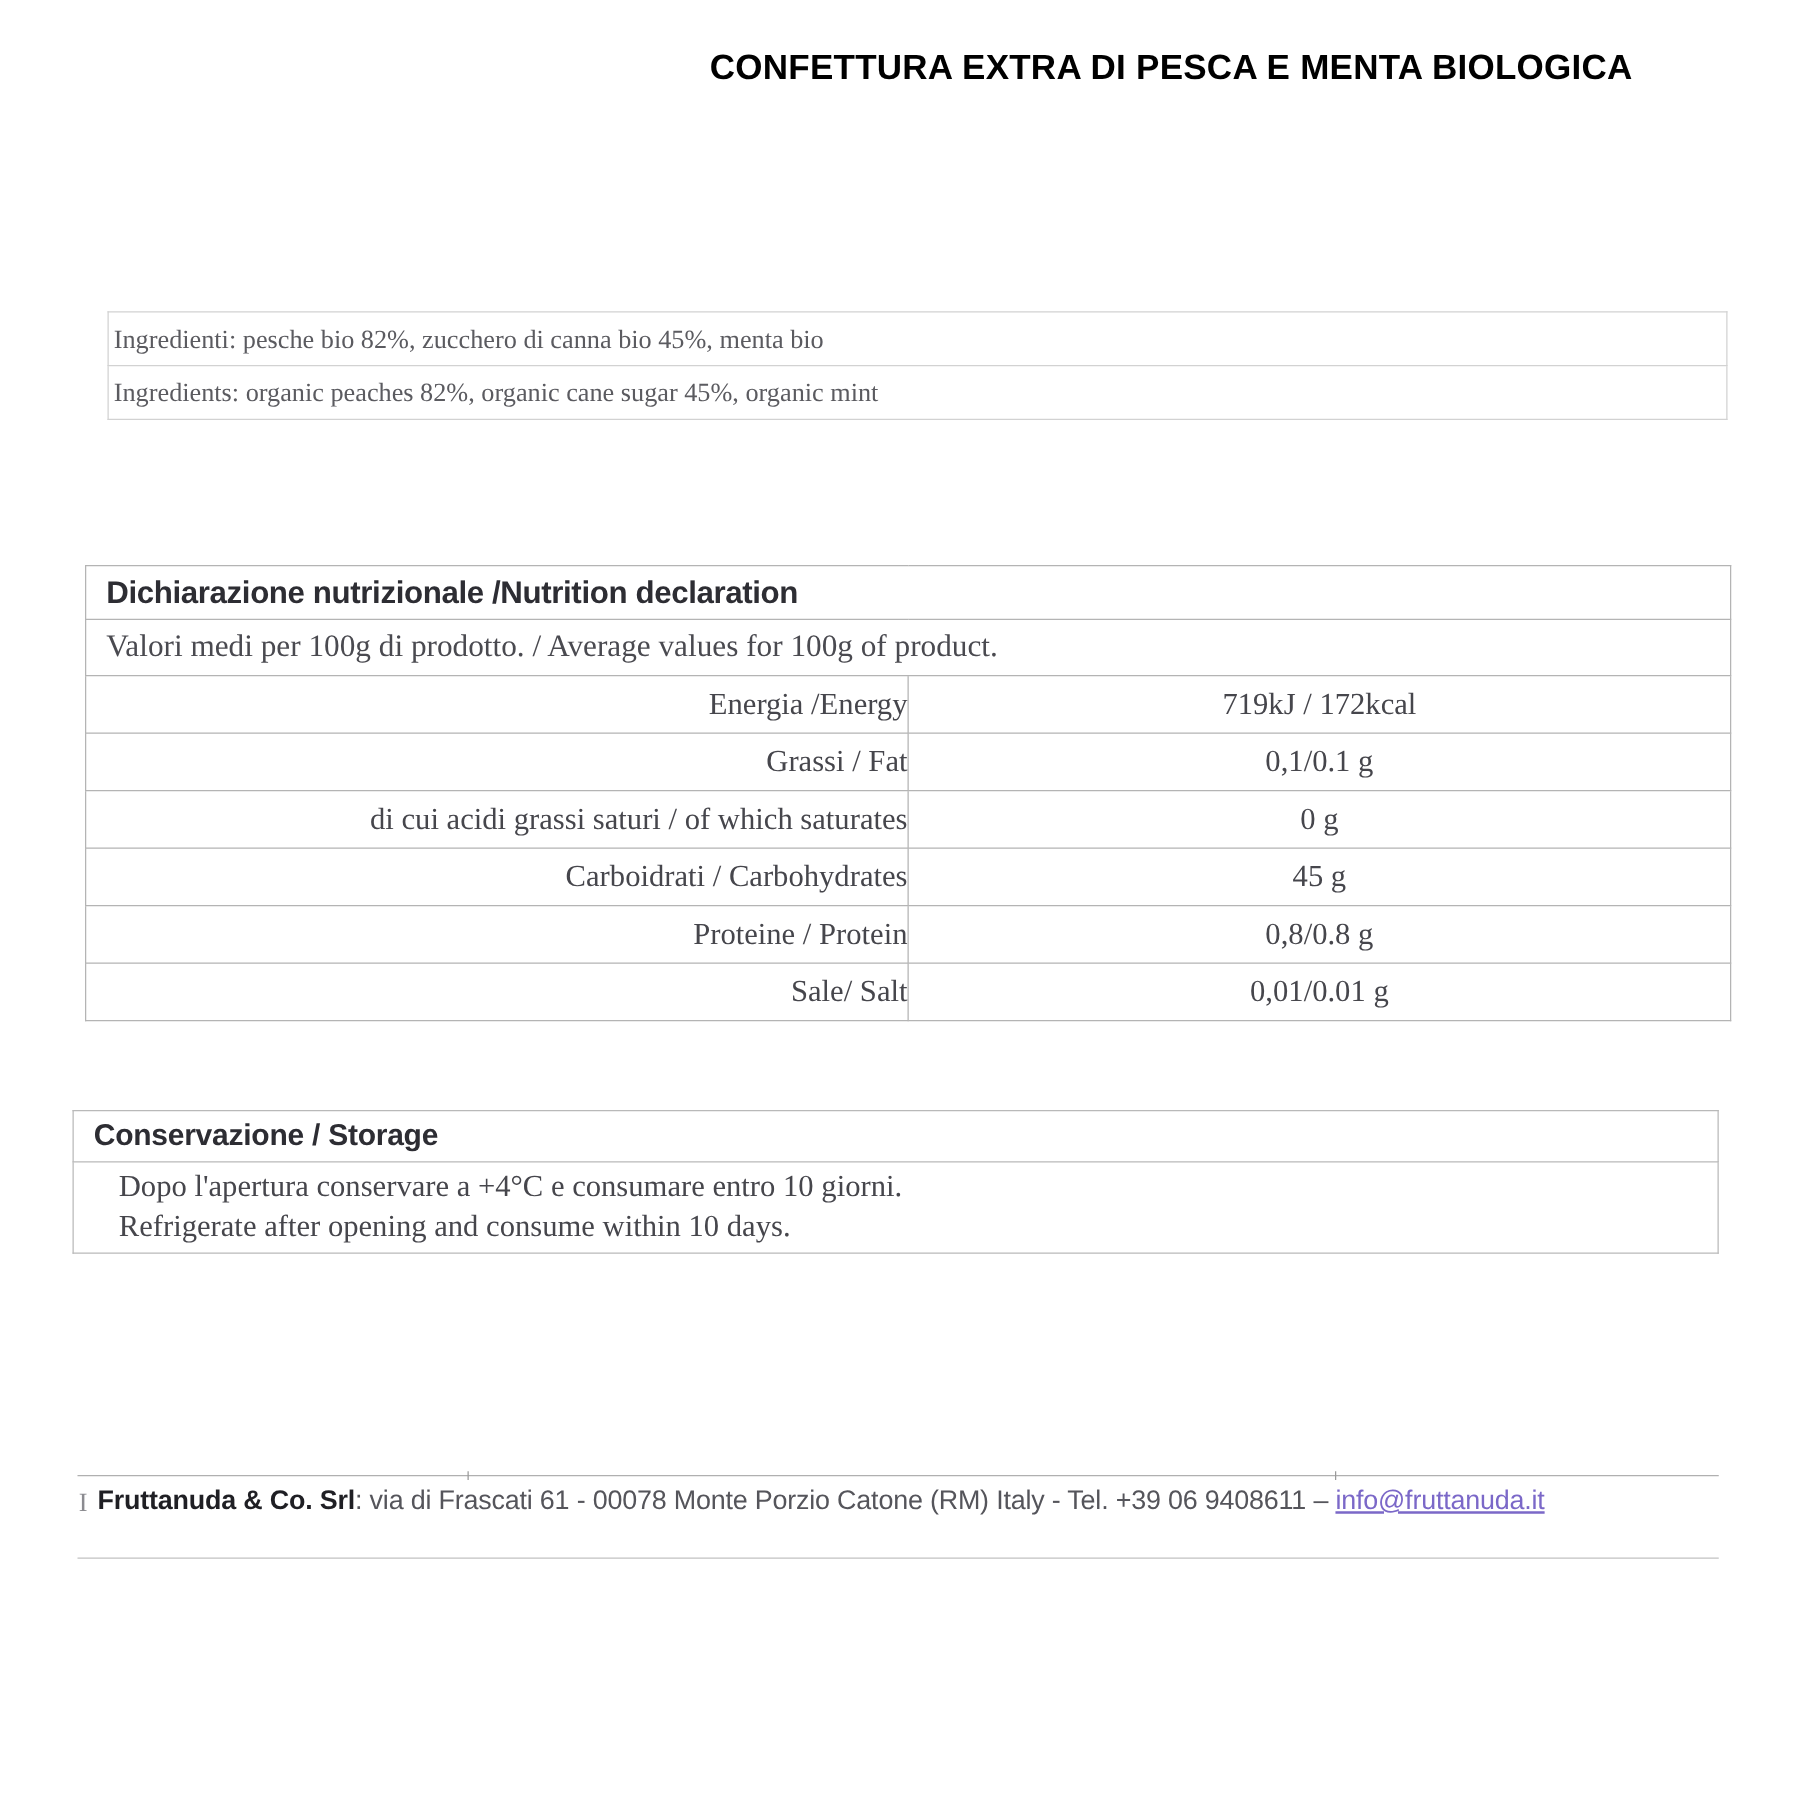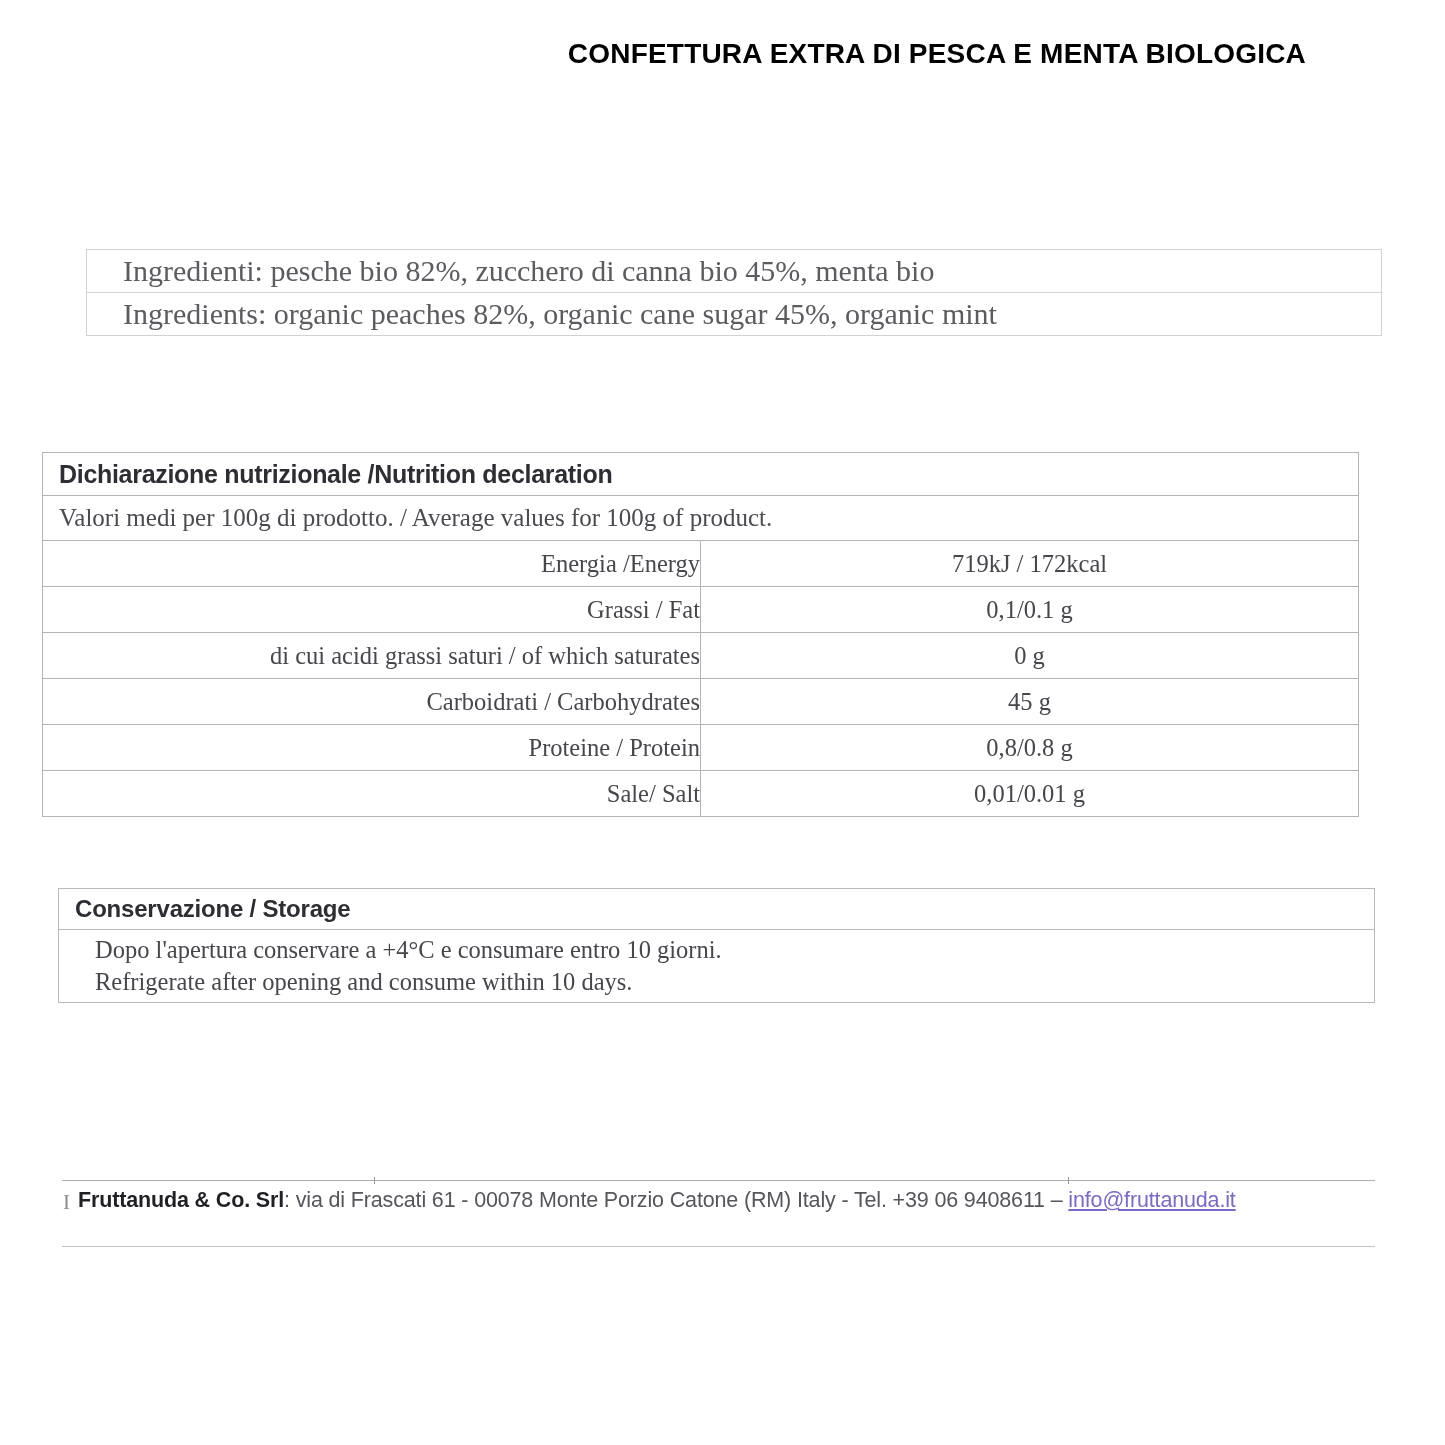--- a/index.html
+++ b/index.html
@@ -46,30 +46,30 @@
   }
 
   
   #ingredients-table {
     left: 86px;
     top: 249px;
     width: 1296px;
   }
   #ingredients-table td {
     height: 42px;
-    padding: 0 0 0 36px;
-    font-size: 30px;
+    padding: 0 0 0 4px;
+    font-size: 21px;
     color: #5b5b60;
     border-color: #d2d2d2;
     margin-top: 45px;
   }
 
   
   #nutrition-table {
-    left: 42px;
+    left: 68px;
     top: 452px;
     width: 1317px;
   }
   #nutrition-table td {
     border-color: #b4b4b4;
   }
   #nutrition-table .nt-header td {
     height: 42px;
     padding: 0 0 0 16px;
     font-size: 25px;

